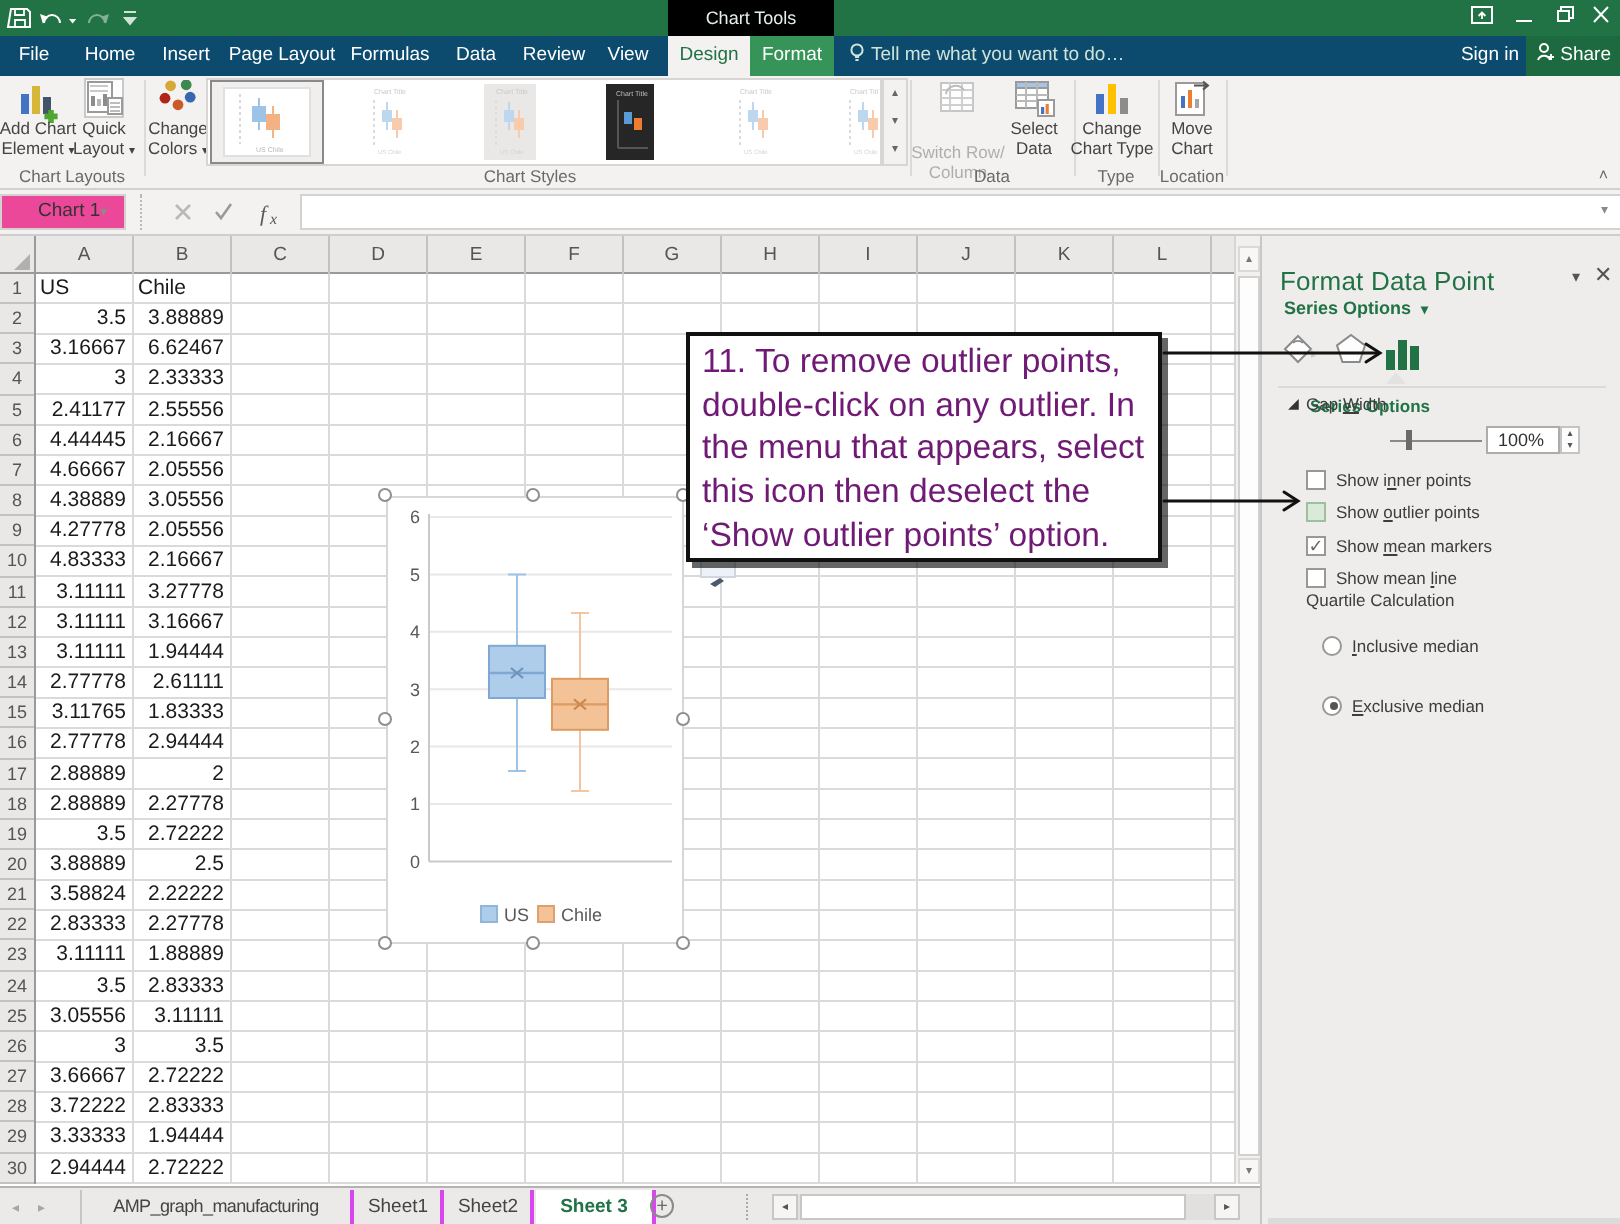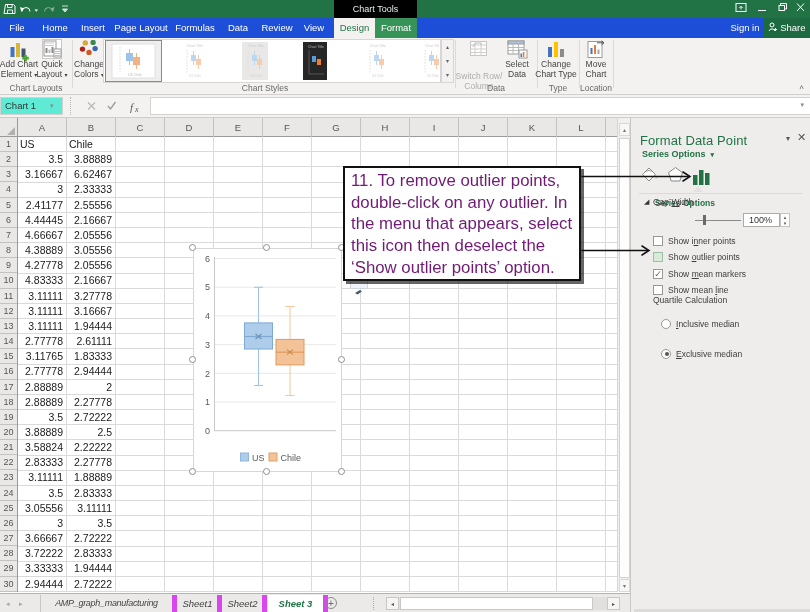--- a/index.html
+++ b/index.html
@@ -8,54 +8,54 @@
 #app { position:absolute; left:0; top:0; width:810px; height:612px; overflow:hidden; }
 .abs { position:absolute; }
 
 
 #titlebar { left:0; top:0; width:810px; height:18px; background:#217346; }
 #ctxhdr { left:334px; top:0; width:83px; height:18px; background:#000000; }
 #ctxhdr span { display:block; text-align:center; color:#e4f0e7; font-size:9px; line-height:18px; }
 #wintitle { left:104px; top:0; width:220px; text-align:center; color:#fff; font-size:9.5px; line-height:18px; }
 
 
-#tabrow { left:0; top:18px; width:810px; height:20px; background:#1d4ed8; }
+#tabrow { left:0; top:18px; width:810px; height:20px; background:#0c4a6e; }
 .mtab { position:absolute; top:0; height:20px; color:#fff; font-size:9.5px; line-height:20px; text-align:center; }
 #tab-design { background:#f3f2f1; color:#217346; }
 #ctxtab { position:absolute; left:334px; top:0; width:83px; height:20px; background:#379458; }
 
 
 #ribbon { left:0; top:38px; width:810px; height:57px; background:#f3f2f1; border-bottom:1px solid #d2d0ce; }
 .rsep { position:absolute; top:2px; width:1px; height:86%; background:#dcdad8; }
 .rlbl { position:absolute; font-size:8.5px; color:#444; text-align:center; line-height:9.5px; }
 .rgrp { position:absolute; bottom:1px; font-size:8.5px; color:#6a6a6a; text-align:center; }
 
 
 #fbar { left:0; top:95px; width:810px; height:23px; background:#f3f2f1; border-bottom:1px solid #cfcdcb; }
-#namebox { position:absolute; left:0; top:2px; width:63px; height:18px; background:#5eead4; border:1px solid #d4d2d0; font-size:9.5px; color:#333; line-height:16px; padding-left:4px; }
+#namebox { position:absolute; left:0; top:2px; width:63px; height:18px; background:#ec4899; border:1px solid #d4d2d0; font-size:9.5px; color:#333; line-height:16px; padding-left:18px; }
 #finput { position:absolute; left:150px; top:2px; width:660px; height:18px; background:#fff; border:1px solid #d4d2d0; border-right:none; }
 
 
 #colhdr { left:0; top:118px; width:617px; height:19px; background:#e9e8e7; border-bottom:1px solid #9a9a9a; }
 .ch { position:absolute; top:0; height:19px; font-size:9.5px; color:#555; text-align:center; line-height:19px; border-right:1px solid #c3c2c1; }
 #corner { position:absolute; left:0; top:0; width:18px; height:19px; border-right:1px solid #9a9a9a; }
 #grid { left:18px; top:137px; width:599px; height:455px; background:#fff;
   background-image:
     repeating-linear-gradient(to bottom, transparent 0 14.1667px, #dadada 14.1667px 15.1667px),
     repeating-linear-gradient(to right, transparent 0 48px, #dadada 48px 49px);
 }
 #rowhdr { left:0; top:137px; width:18px; height:455px; background:#e9e8e7; border-right:1px solid #9a9a9a; font-size:9px; color:#555; text-align:center; }
 #rowhdr div { height:15.1667px; line-height:15.1667px; border-bottom:1px solid #c3c2c1; }
 .colA, .colB { font-size:10.5px; color:#1a1a1a; }
 .colA div, .colB div { height:15.1667px; line-height:15.1667px; }
 
 
 #vscroll { left:617px; top:118px; width:13px; height:474px; background:#f1f0ef; border-left:1px solid #d8d6d4; }
 #tabbar { left:0; top:593px; width:630px; height:19px; background:#eceae9; border-top:1px solid #b5b3b1; }
-.stab { position:absolute; top:1px; height:18px; font-size:9.5px; color:#444; line-height:17px; text-align:center; border-right:5px solid #d946ef;font-style:italic; }
+.stab { position:absolute; top:1px; height:18px; font-size:9.5px; color:#444; line-height:17px; text-align:center; border-right:2px solid #d946ef; }
 
 
 #pane { left:630px; top:118px; width:180px; height:494px; background:#efedec; border-left:1px solid #c9c7c5; }
 .green { color:#217346; }
 
 
 #callout { left:343px; top:166px; width:238px; height:115px; background:#fff; border:2px solid #111; box-shadow:3px 3px 0 rgba(0,0,0,0.6); padding:2px 0 0 6px; font-size:16.8px; line-height:21.7px; color:#701a75; white-space:nowrap; }
 
 
 .hdl { position:absolute; width:7px; height:7px; border-radius:50%; background:#fff; border:1px solid #8f8f8f; }
@@ -106,20 +106,26 @@
     <div class="mtab" style="left:2px; width:30px;">File</div>
     <div class="mtab" style="left:38px; width:34px;">Home</div>
     <div class="mtab" style="left:77px; width:32px;">Insert</div>
     <div class="mtab" style="left:113px; width:56px;">Page Layout</div>
     <div class="mtab" style="left:171px; width:48px;">Formulas</div>
     <div class="mtab" style="left:222px; width:32px;">Data</div>
     <div class="mtab" style="left:257px; width:40px;">Review</div>
     <div class="mtab" style="left:298px; width:32px;">View</div>
     <div class="mtab" id="tab-design" style="left:334px; width:41px;">Design</div>
     <div class="mtab" style="left:375px; width:42px;">Format</div>
+    <div class="mtab" style="left:424px; width:165px; color:#cfe3d8; text-align:left;"><svg width="9" height="11" viewBox="0 0 9 11" style="vertical-align:-2px;">
+          <g stroke="#cfe3d8" fill="none" stroke-width="1">
+            <circle cx="4.5" cy="4" r="2.8"></circle>
+            <path d="M3.5 7.5 h2 M3.7 9 h1.6"></path>
+          </g>
+        </svg> Tell me what you want to do…</div>
     <div class="mtab" style="left:728px; width:34px;">Sign in</div>
     <div class="mtab" style="left:763px; width:47px; background:#1e6a40;"><svg width="10" height="10" viewBox="0 0 10 10" style="vertical-align:-1px;">
           <g stroke="#fff" fill="none" stroke-width="1">
             <circle cx="4" cy="3" r="2"></circle>
             <path d="M1 9 a3.2 3.2 0 0 1 6 0 M7.5 6 v3 M6 7.5 h3"></path>
           </g>
         </svg> Share</div>
   </div>
 
   <div class="abs" id="ribbon">

